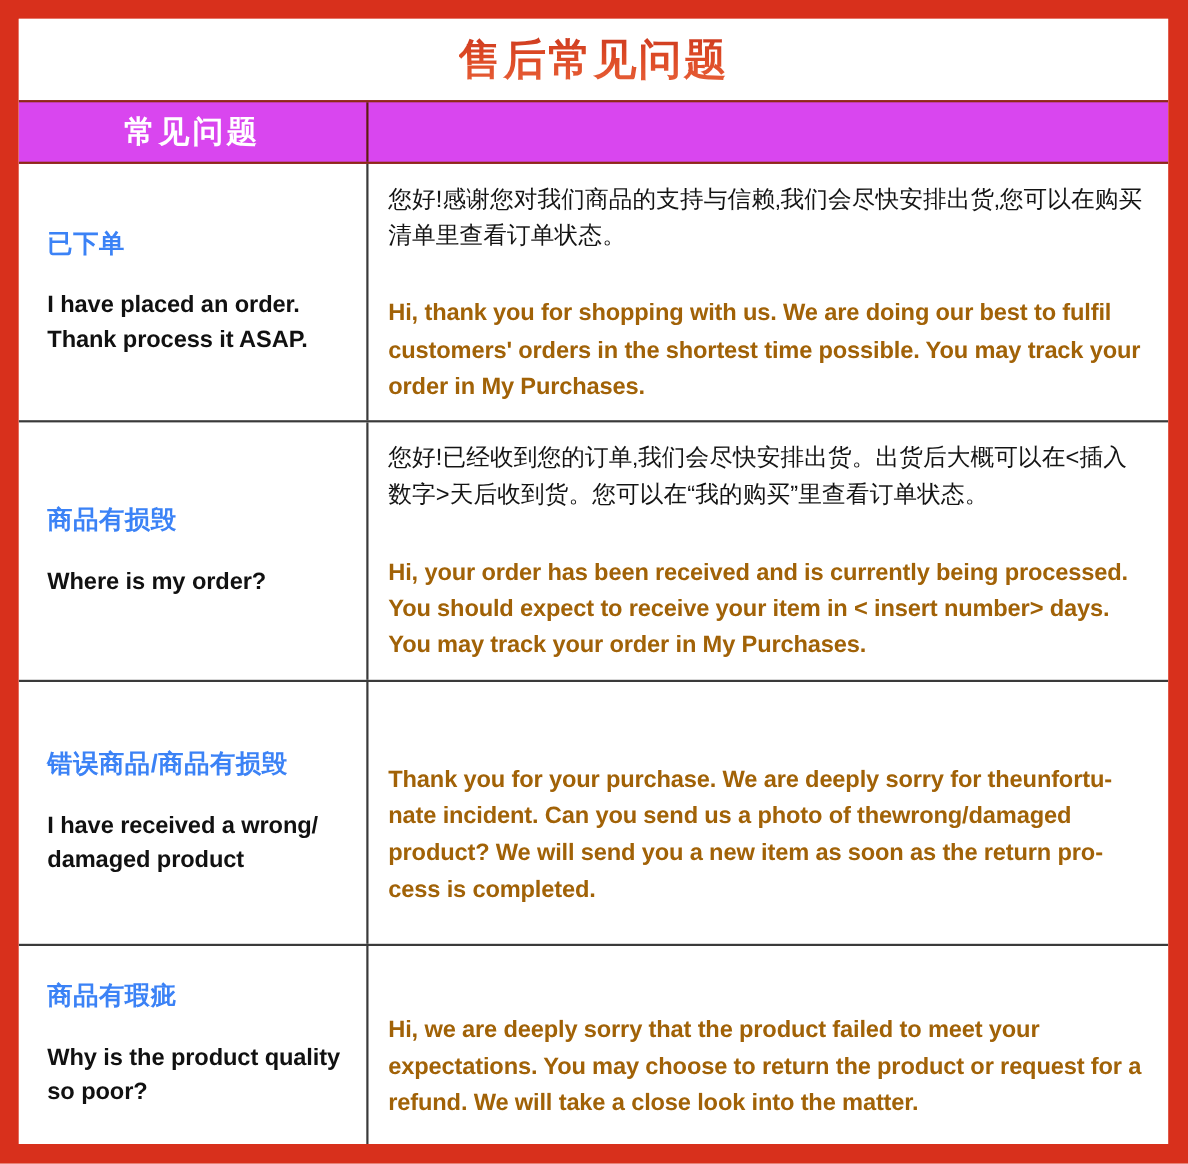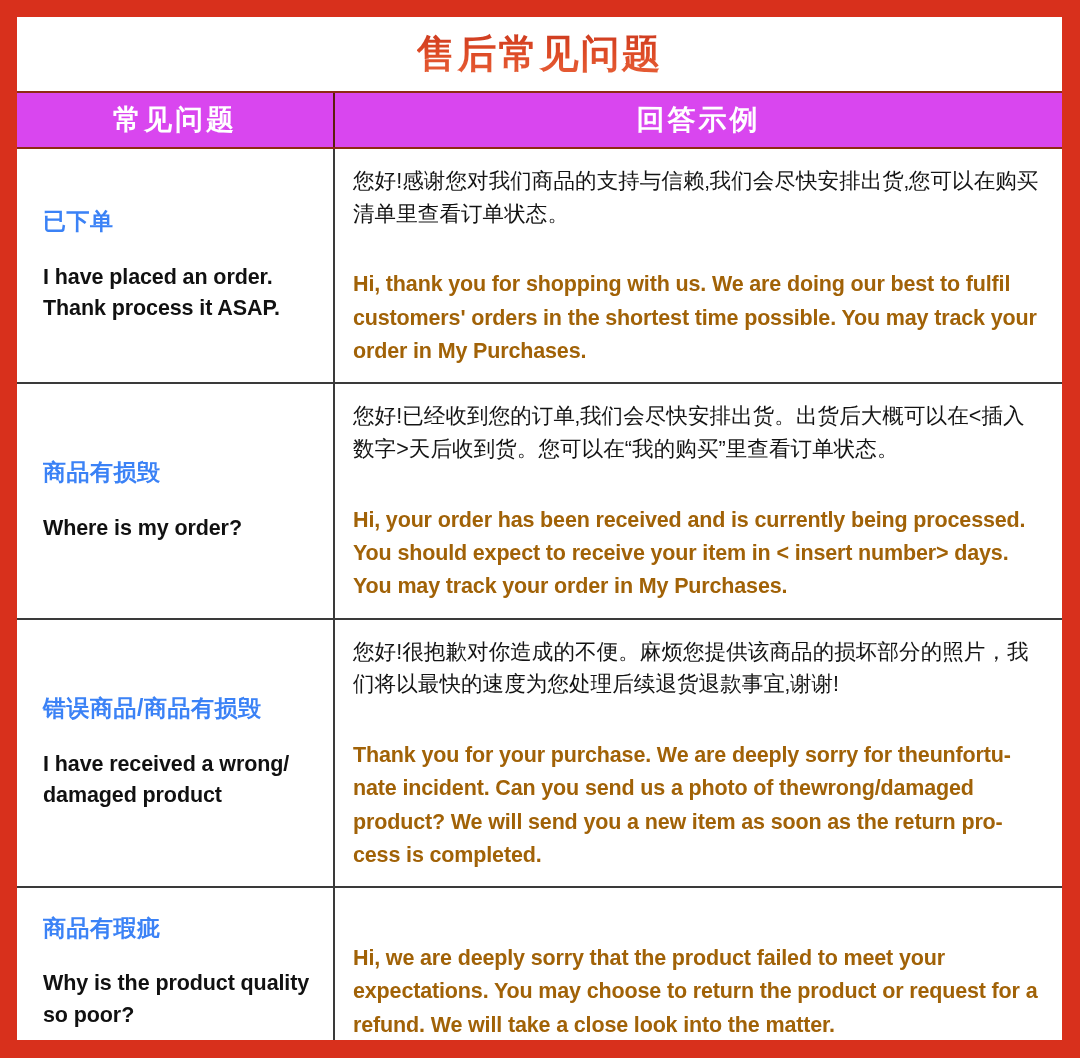--- a/index.html
+++ b/index.html
@@ -153,21 +153,20 @@
 
 <div class="poster">
   <div class="sheet">
 
     <div class="title-bar">
       <div class="title-text">售后常见问题</div>
     </div>
 
     <div class="head-row">
       <div class="head-cell q">常见问题</div>
-      <div class="head-cell a">回答示例</div>
     </div>
 
     <div class="rows">
 
       <div class="row r1">
         <div class="cell-q">
           <div class="q-cn">已下单</div>
           <div class="q-en">I have placed an order. Thank process it ASAP.</div>
         </div>
         <div class="cell-a">
@@ -186,21 +185,20 @@
           <div class="a-en">Hi, your order has been received and is currently being processed. You should expect to receive your item in &lt; insert number&gt; days. You may track your order in My Purchases.</div>
         </div>
       </div>
 
       <div class="row r3">
         <div class="cell-q">
           <div class="q-cn">错误商品/商品有损毁</div>
           <div class="q-en">I have received a wrong/ damaged product</div>
         </div>
         <div class="cell-a">
-          <div class="a-cn">您好!很抱歉对你造成的不便。麻烦您提供该商品的损坏部分的照片，我们将以最快的速度为您处理后续退货退款事宜‚谢谢!</div>
           <div class="a-en">Thank you for your purchase. We are deeply sorry for theunfortu-nate incident. Can you send us a photo of thewrong/damaged product? We will send you a new item as soon as the return pro-cess is completed.</div>
         </div>
       </div>
 
       <div class="row r4">
         <div class="cell-q">
           <div class="q-cn">商品有瑕疵</div>
           <div class="q-en">Why is the product quality so poor?</div>
         </div>
         <div class="cell-a">

